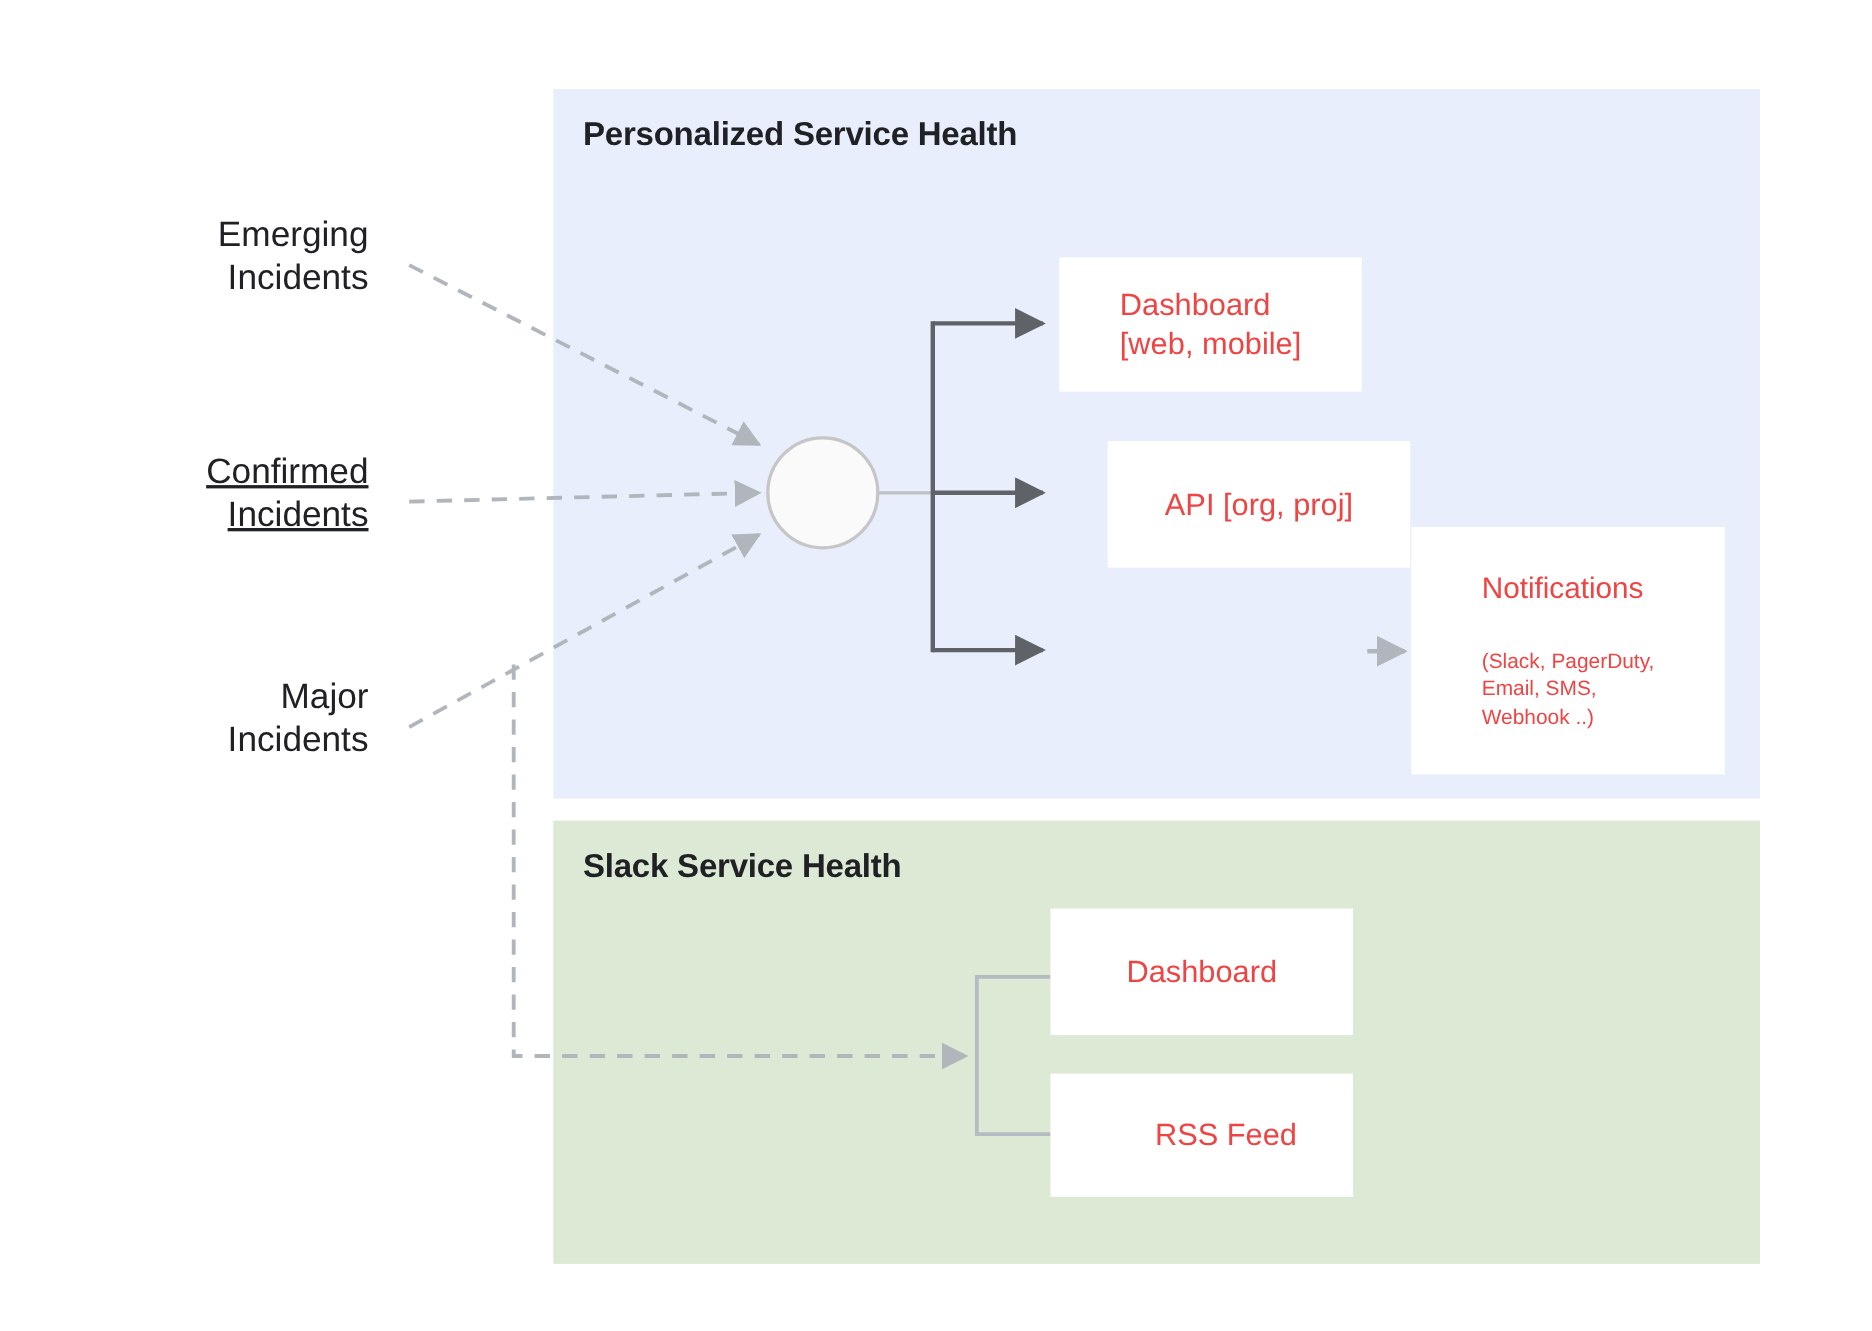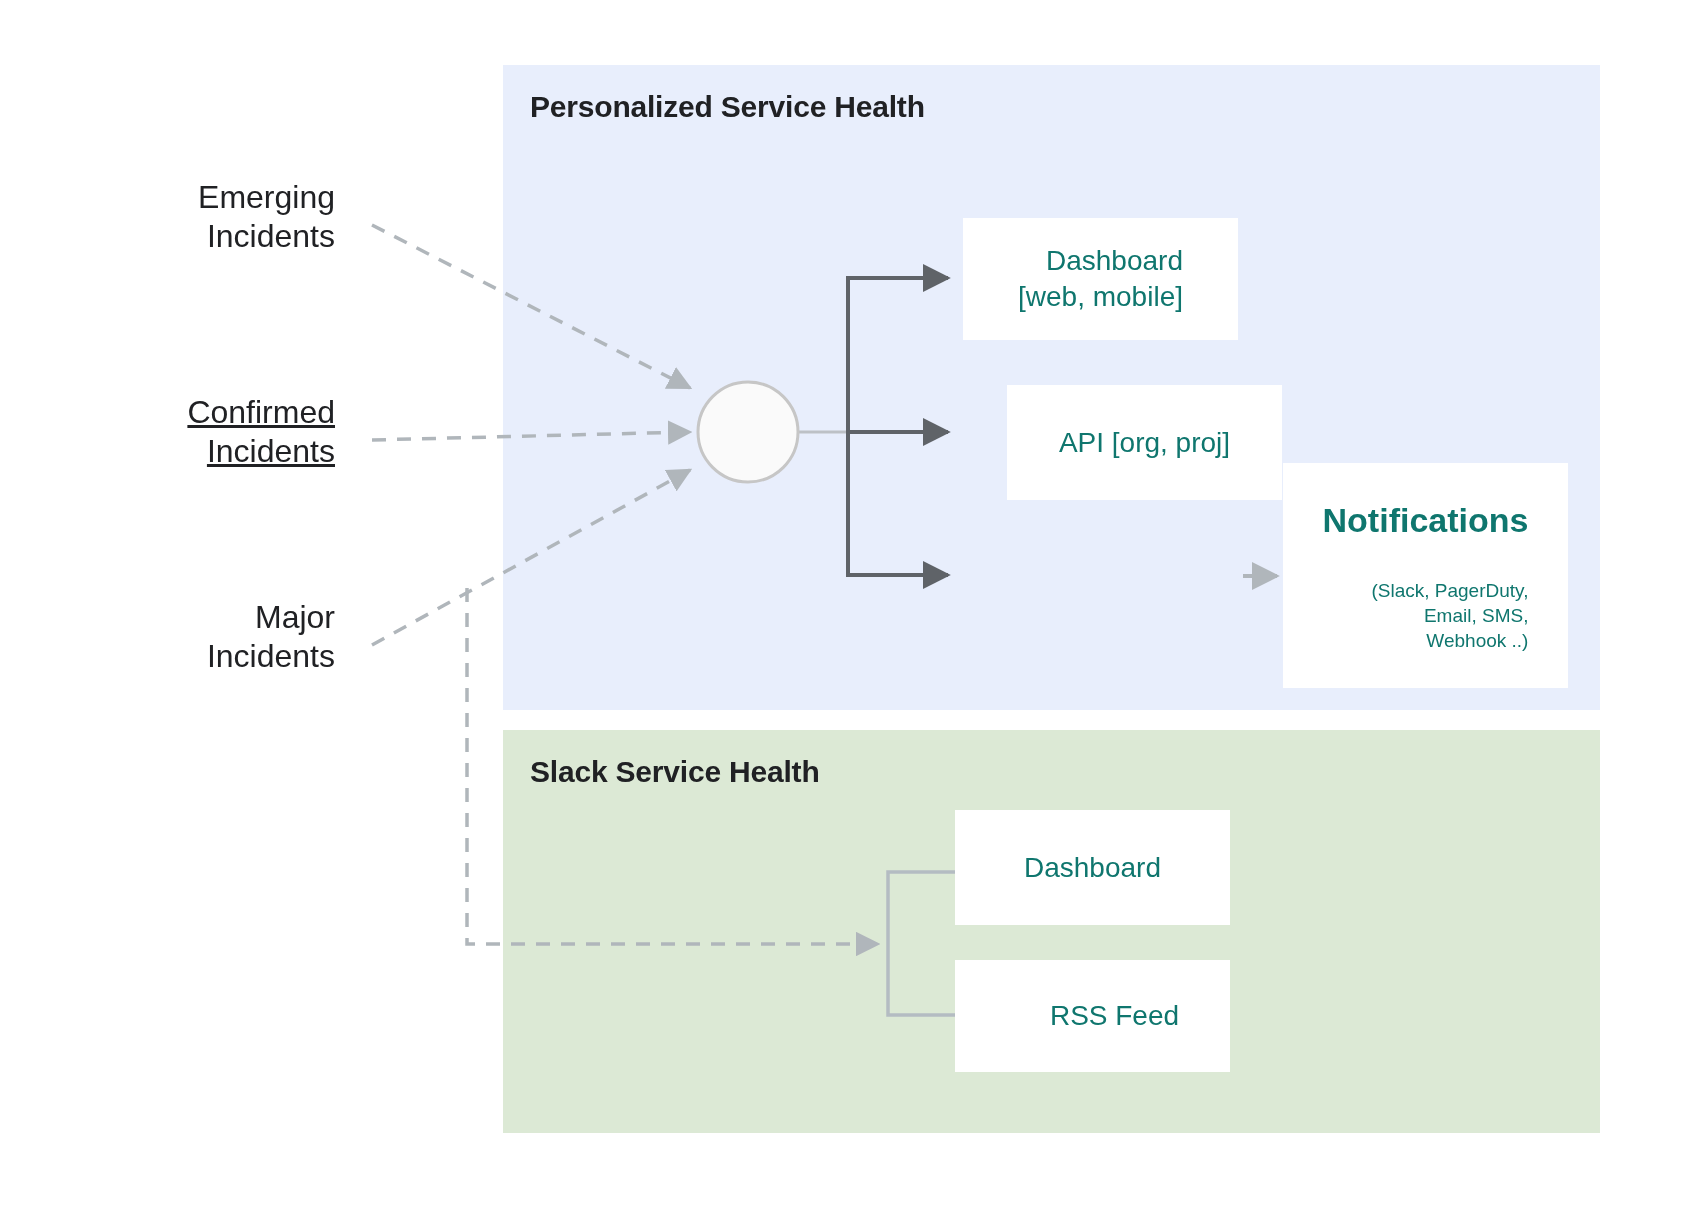--- a/index.html
+++ b/index.html
@@ -3,21 +3,21 @@
 <meta charset="utf-8">
 <style>
   html,body{margin:0;padding:0;}
   body{
     width:1702px;height:1210px;
     background:#ffffff;
     font-family:"Liberation Sans", sans-serif;
     overflow:hidden;
     position:relative;
   }
-  #stage{position:absolute;left:0;top:0;width:1702px;height:952px;}
+  #stage{position:absolute;left:0;top:16px;width:1702px;height:952px;}
 
   
   .panel{position:absolute;}
   #panel-psh{left:503px;top:65px;width:1097px;height:645px;background:#e8eefc;}
   #panel-csh{left:503px;top:730px;width:1097px;height:403px;background:#dce9d5;}
 
   .panel-title{
     position:absolute;
     font-weight:bold;
     font-size:30px;
@@ -42,35 +42,35 @@
   #src-confirmed{left:35px;top:393px;text-decoration:underline;}
   #src-major{left:35px;top:598px;}
 
   
   .nodebox{
     position:absolute;
     background:#ffffff;
     display:flex;
     align-items:center;
     justify-content:center;
-    text-align:right;
-    color:#0f766e;
+    text-align:left;
+    color:#ef4444;
     font-size:28px;
     line-height:1.28;
     white-space:pre-line;
     box-sizing:border-box;
   }
   #box-dashboard-web{left:963px;top:218px;width:275px;height:122px;}
   #box-api{left:963px;top:385px;width:275px;height:115px;margin-left:44px;}
   #box-cloud-logging{left:963px;top:513px;width:275px;height:118px;}
   #box-notifications{left:1283px;top:463px;width:285px;height:225px;font-size:26px;line-height:1.3;}
   #box-dashboard-csh{left:955px;top:810px;width:275px;height:115px;}
   #box-rss{left:955px;top:960px;width:275px;height:112px;padding-left:44px;}
 
-  #box-notifications .notif-head{font-size:34px;display:block;margin-bottom:2px;font-weight:bold;}
+  #box-notifications .notif-head{font-size:27px;display:block;margin-bottom:2px;}
   #box-notifications .notif-sub{font-size:19px;display:block;line-height:1.33;}
 
   
   #wires{position:absolute;left:0;top:0;width:1702px;height:1210px;pointer-events:none;}
 </style>
 </head>
 <body>
 
 <div id="stage">
 

